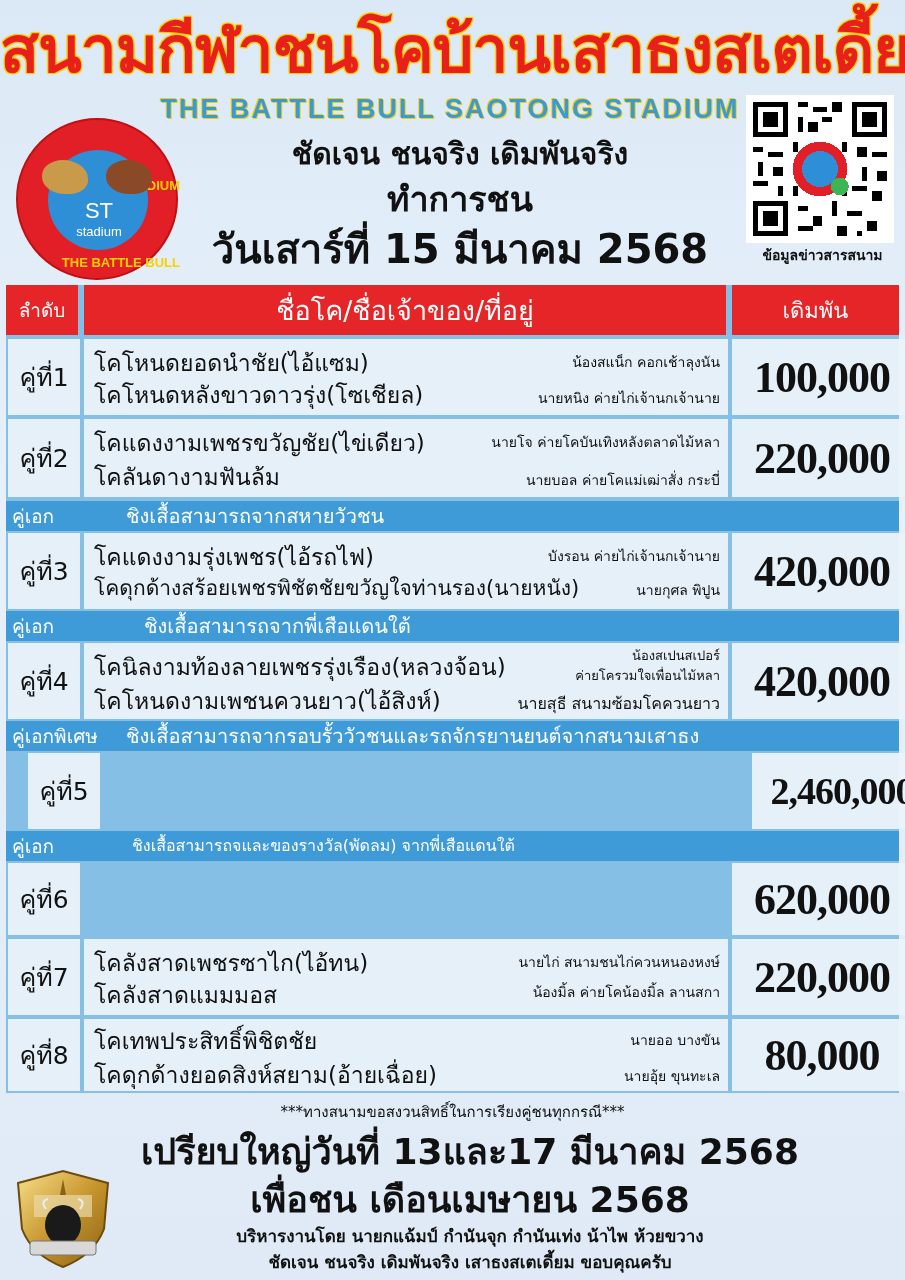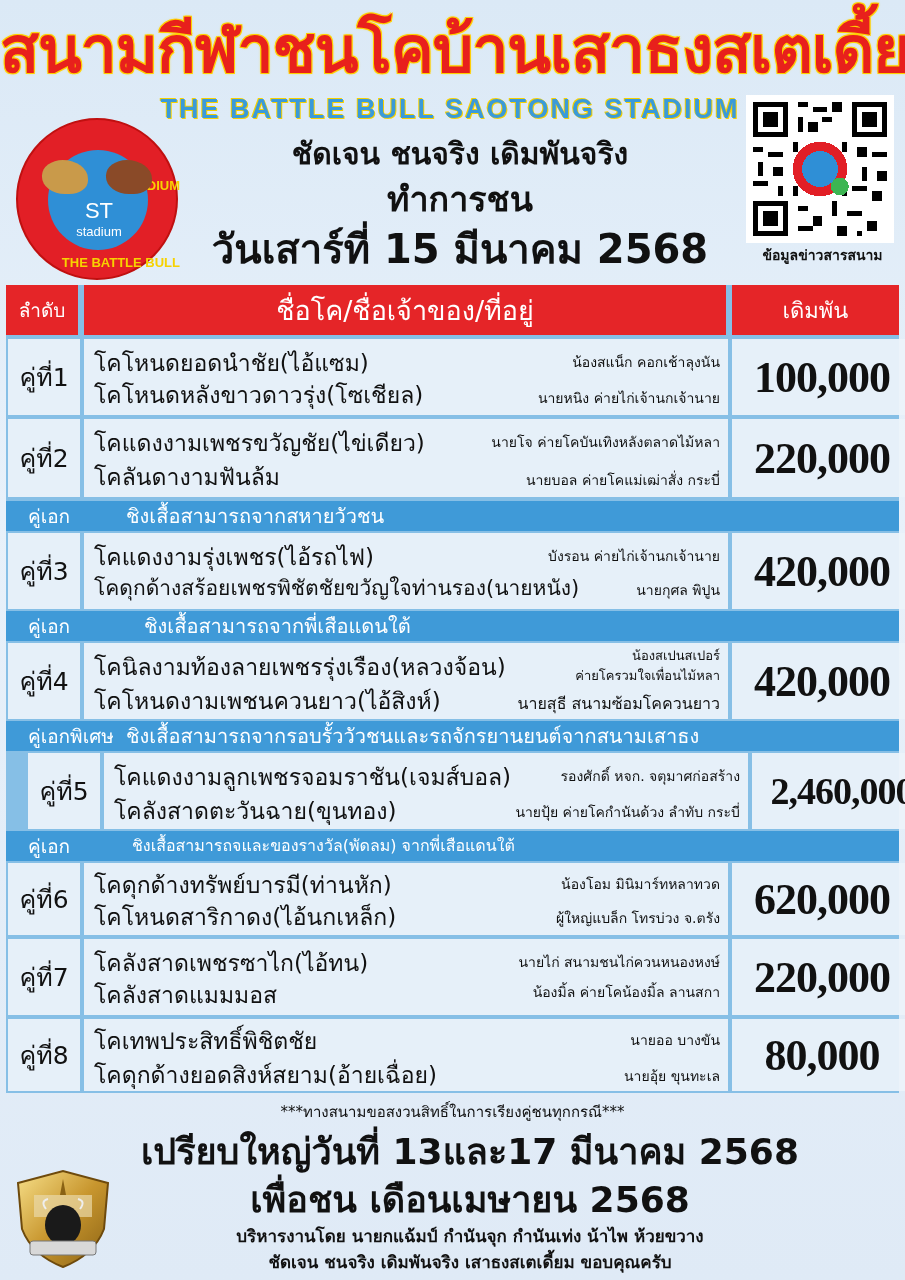--- a/index.html
+++ b/index.html
@@ -78,21 +78,21 @@
   .cell.c2 { left: 78px; width: 644px; }
   .cell.c3 { left: 726px; width: 180px; display: flex; align-items: center; justify-content: center; font-family: "Liberation Serif", serif; font-weight: bold; font-size: 44px; letter-spacing: -1px; white-space: nowrap; }
   .cell.c3.big { font-size: 38px; }
   .bull-name { position: absolute; left: 10px; font-size: 23px; white-space: nowrap; color: #111; }
   .owner { position: absolute; right: 8px; font-size: 14px; white-space: nowrap; color: #111; text-align: right; }
   .owner.lg { font-size: 16px; }
 
   .section {
     position: absolute; left: 0; width: 893px; height: 30px; background: #3f9ad8; color: #fff;
   }
-  .section .tag { position: absolute; left: 6px; top: 0; line-height: 30px; font-size: 19px; white-space: nowrap; margin-left: 16px; }
+  .section .tag { position: absolute; left: 6px; top: 0; line-height: 30px; font-size: 19px; white-space: nowrap; }
   .section .desc { position: absolute; top: 0; line-height: 30px; font-size: 20px; white-space: nowrap; }
 
   .disclaimer { position: absolute; left: 0; top: 1100px; width: 905px; text-align: center; font-size: 15px; white-space: nowrap; }
   .foot1, .foot2 { position: absolute; left: 90px; width: 760px; text-align: center; font-weight: bold; white-space: nowrap; }
   .foot1 { top: 1128px; font-size: 36px; line-height: 48px; }
   .foot2 { top: 1176px; font-size: 36px; line-height: 48px; }
   .foot3, .foot4 { position: absolute; left: 90px; width: 760px; text-align: center; font-size: 17px; font-weight: bold; white-space: nowrap; }
   .foot3 { top: 1222px; }
   .foot4 { top: 1248px; }
 
@@ -238,42 +238,30 @@
     <div class="cell c3">420,000</div>
   </div>
 
   <div class="section" style="top:436px;">
     <span class="tag">คู่เอกพิเศษ</span>
     <span class="desc" style="left:120px;">ชิงเสื้อสามารถจากรอบรั้ววัวชนและรถจักรยานยนต์จากสนามเสาธง</span>
   </div>
 
   <div class="row" style="top:468px;height:76px;margin-left:20px;">
     <div class="cell c1">คู่ที่5</div>
-    <div class="cell c2">
-      <div class="bull-name" style="top:6px">โคแดงงามลูกเพชรจอมราชัน(เจมส์บอล)</div>
-      <div class="owner" style="top:12px">รองศักดิ์ หจก. จตุมาศก่อสร้าง</div>
-      <div class="bull-name" style="top:40px">โคลังสาดตะวันฉาย(ขุนทอง)</div>
-      <div class="owner" style="top:48px">นายปุ้ย ค่ายโคกำนันด้วง ลำทับ กระบี่</div>
-    </div>
     <div class="cell c3 big">2,460,000</div>
   </div>
 
   <div class="section" style="top:546px;">
     <span class="tag">คู่เอก</span>
     <span class="desc" style="left:126px;font-size:16px;text-align:center;">ชิงเสื้อสามารถจและของรางวัล(พัดลม) จากพี่เสือแดนใต้</span>
   </div>
 
   <div class="row" style="top:578px;height:72px;">
     <div class="cell c1">คู่ที่6</div>
-    <div class="cell c2">
-      <div class="bull-name" style="top:4px">โคดุกด้างทรัพย์บารมี(ท่านหัก)</div>
-      <div class="owner" style="top:10px">น้องโอม มินิมาร์ทหลาทวด</div>
-      <div class="bull-name" style="top:36px">โคโหนดสาริกาดง(ไอ้นกเหล็ก)</div>
-      <div class="owner" style="top:44px">ผู้ใหญ่แบล็ก โทรบ่วง จ.ตรัง</div>
-    </div>
     <div class="cell c3">620,000</div>
   </div>
 
   <div class="row" style="top:654px;height:76px;">
     <div class="cell c1">คู่ที่7</div>
     <div class="cell c2">
       <div class="bull-name" style="top:6px">โคลังสาดเพชรซาไก(ไอ้ทน)</div>
       <div class="owner" style="top:12px">นายไก่ สนามชนไก่ควนหนองหงษ์</div>
       <div class="bull-name" style="top:38px">โคลังสาดแมมมอส</div>
       <div class="owner" style="top:42px">น้องมิ้ล ค่ายโคน้องมิ้ล ลานสกา</div>

